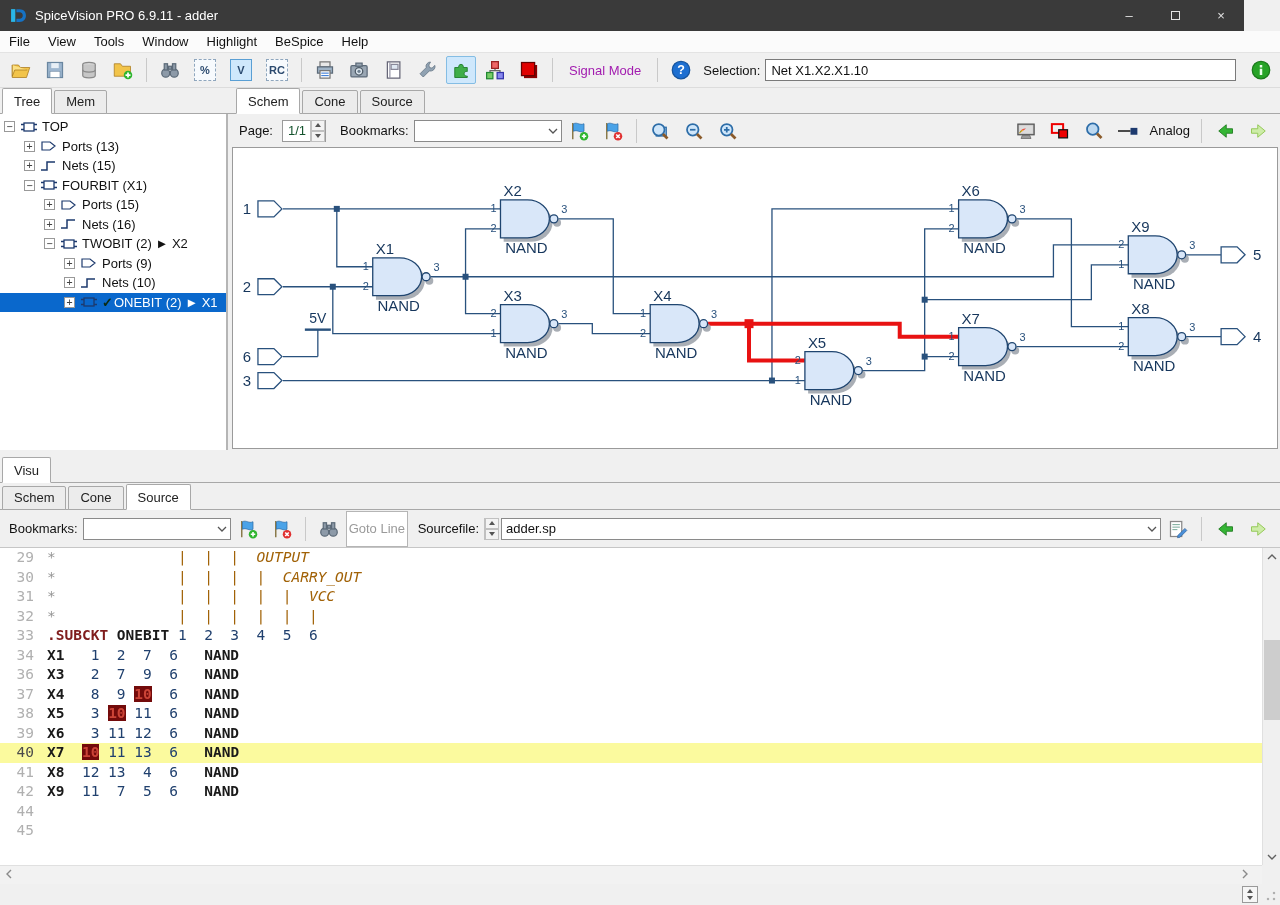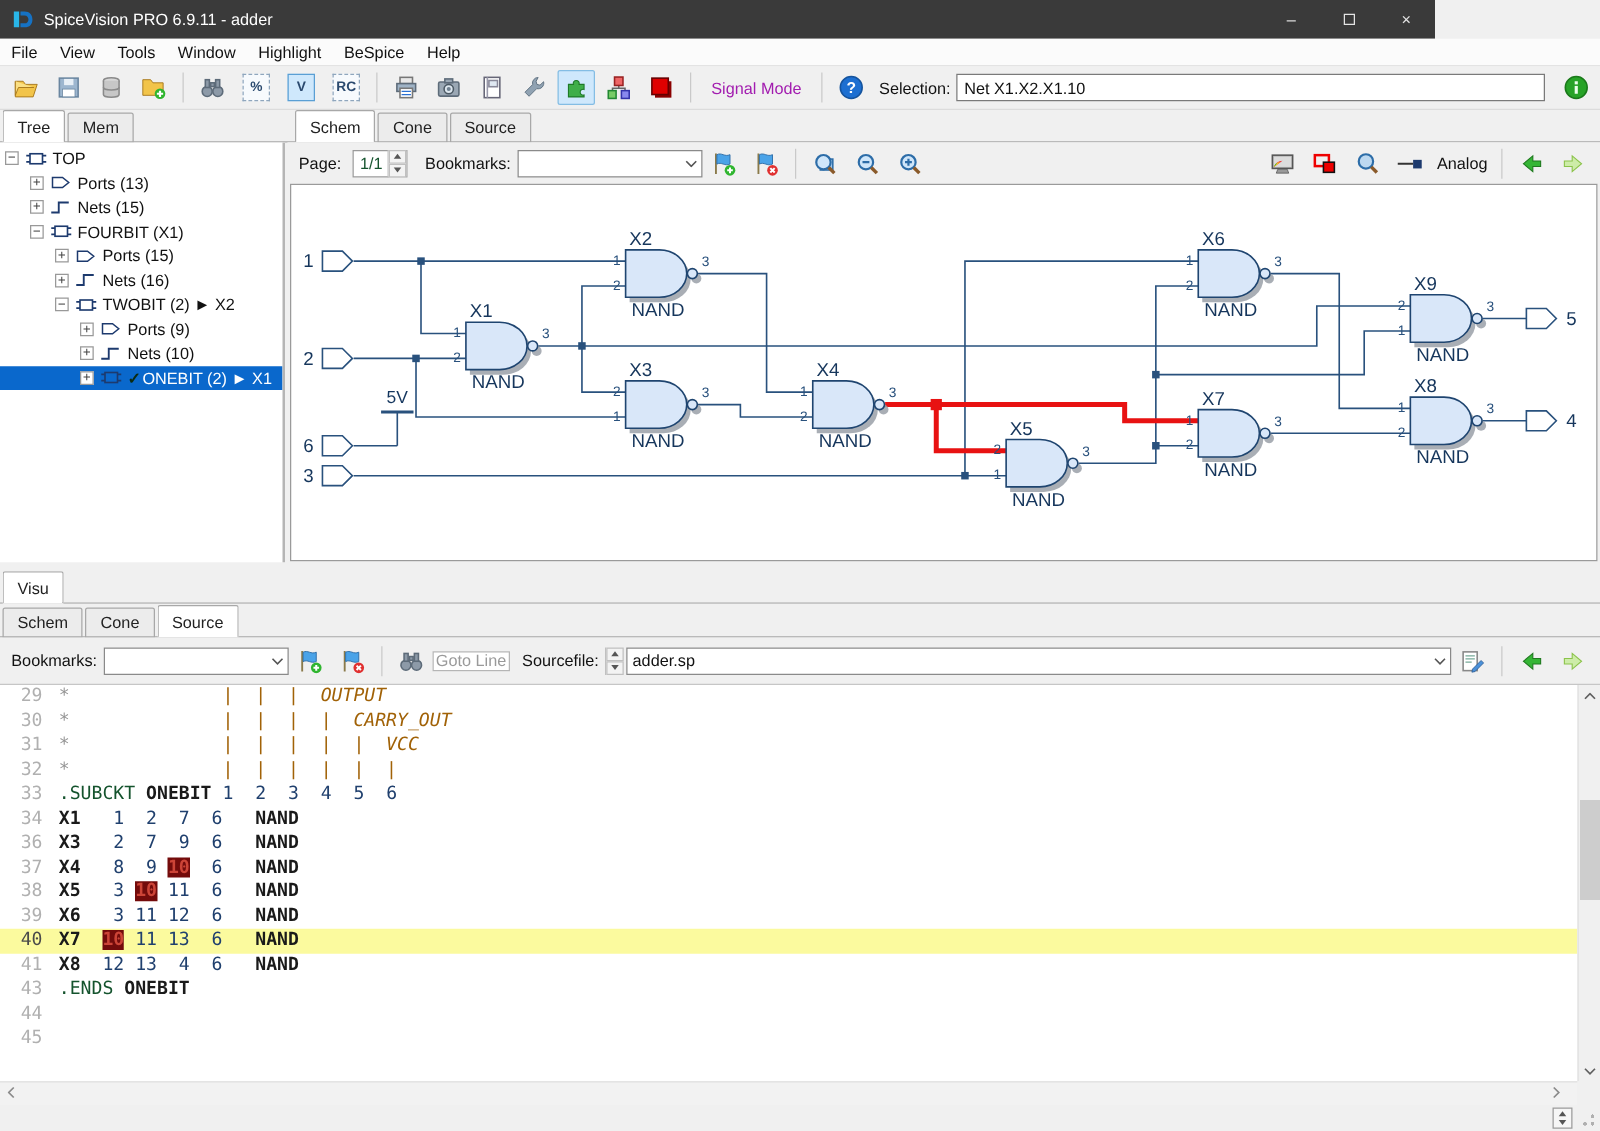--- a/index.html
+++ b/index.html
@@ -1,20 +1,20 @@
 <!DOCTYPE html>
 <html><head>
 <meta charset="utf-8">
 <style>
   html,body{margin:0;padding:0;background:#888;}
   *{box-sizing:border-box;}
   #win{position:relative;width:1280px;height:905px;background:#f0f0f0;
        font-family:"Liberation Sans",sans-serif;overflow:hidden;user-select:none;}
   
-  #titlebar{position:absolute;left:0;top:0;width:1148px;height:31px;background:#3a3a3a;
+  #titlebar{position:absolute;left:0;top:0;width:1244px;height:31px;background:#3a3a3a;
             display:flex;align-items:center;color:#fff;font-size:13px;}
   #titleicon{margin:0 8px 0 10px;width:17px;height:17px;}
   #wincontrols{position:absolute;right:0;top:0;height:31px;display:flex;}
   .winbtn{width:46px;height:31px;display:flex;align-items:center;justify-content:center;
           color:#e4e4e4;font-size:13px;}
   .maxglyph{width:9px;height:9px;border:1px solid #e4e4e4;display:inline-block;}
   
   #menubar{position:absolute;left:0;top:31px;width:1280px;height:22px;background:#fbfbfb;
            border-bottom:1px solid #e3e3e3;display:flex;align-items:center;font-size:13px;color:#111;}
   .menuitem{padding:2px 9px;}
@@ -63,33 +63,33 @@
   .tri-dn{width:0;height:0;border-left:3px solid transparent;border-right:3px solid transparent;border-top:4px solid #555;}
   .lbl{font-size:13px;color:#111;white-space:nowrap;margin:0 5px;}
   .combo{display:flex;align-items:center;height:22px;background:#fff;border:1px solid #8a8a8a;}
   .combo-text{flex:1;font-size:13px;color:#111;padding:0 4px;overflow:hidden;white-space:nowrap;}
   .combo-arrow{width:16px;display:flex;align-items:center;justify-content:center;}
   .spacer{flex:1;}
   
   #visurow{left:0;top:450px;width:1280px;height:33px;}
   #lowertabs{left:0;top:483px;width:1280px;height:27px;}
   #lowertoolbar{position:absolute;left:0;top:510px;width:1280px;height:38px;border-bottom:1px solid #c6c6c6;padding:0 4px;}
-  .goto{width:62px;height:16px;border:1px solid #b5b5b5;font-size:13px;text-align:center;
+  .goto{width:62px;height:36px;border:1px solid #b5b5b5;font-size:13px;text-align:center;
         font-family:"Liberation Sans",sans-serif;color:#333;background:#fff;}
   .goto::placeholder{color:#9a9a9a;}
   
   #sourcearea{position:absolute;left:0;top:548px;width:1262px;height:317px;background:#fff;overflow:hidden;
               font-family:"DejaVu Sans Mono","Liberation Mono",monospace;font-size:14.5px;line-height:19.5px;}
   .sl{white-space:pre;height:19.5px;}
   .sl .ln{display:inline-block;width:34px;text-align:right;margin-right:13px;color:#b0b0b0;}
   .sl.hl{background:#fbfa9e;}
   .sl.hl .ln{color:#4a4a4a;}
   .sa{color:#949494;}
   .sc{color:#a16207;font-style:italic;}
-  .sk{color:#14532d;font-weight:normal;}
+  .sk{color:#7f1d1d;font-weight:bold;}
   .sn{color:#1a1a1a;font-weight:bold;}
   .sd{color:#20406e;}
   .sh{background:#730b0b;color:#cc4437;font-weight:bold;}
   .sp{color:#1a1a1a;}
   
   #vscroll{position:absolute;left:1262px;top:548px;width:18px;height:317px;background:#f0f0f0;border-left:1px solid #e0e0e0;}
   .varrow{position:absolute;left:0;width:18px;height:17px;display:flex;align-items:center;justify-content:center;color:#606060;font-size:10px;}
   #vthumb{position:absolute;left:1px;top:92px;width:16px;height:80px;background:#cdcdcd;}
   #hscroll{position:absolute;left:0;top:865px;width:1262px;height:19px;background:#f2f2f2;border-top:1px solid #e0e0e0;
            display:flex;align-items:center;justify-content:space-between;color:#8a8a8a;font-size:12px;}
@@ -706,21 +706,21 @@
       <div class="sl"><span class="ln">31</span><span class="sa">*</span><span class="sp">              </span><span class="sc">|  |  |  |  |  VCC</span></div>
       <div class="sl"><span class="ln">32</span><span class="sa">*</span><span class="sp">              </span><span class="sc">|  |  |  |  |  |</span></div>
       <div class="sl"><span class="ln">33</span><span class="sk">.SUBCKT</span><span class="sp"> </span><span class="sn">ONEBIT</span><span class="sd"> 1  2  3  4  5  6</span></div>
       <div class="sl"><span class="ln">34</span><span class="sn">X1</span><span class="sd">   1  2  7  6</span><span class="sp">   </span><span class="sn">NAND</span></div>
       <div class="sl"><span class="ln">36</span><span class="sn">X3</span><span class="sd">   2  7  9  6</span><span class="sp">   </span><span class="sn">NAND</span></div>
       <div class="sl"><span class="ln">37</span><span class="sn">X4</span><span class="sd">   8  9 </span><span class="sh">10</span><span class="sd">  6</span><span class="sp">   </span><span class="sn">NAND</span></div>
       <div class="sl"><span class="ln">38</span><span class="sn">X5</span><span class="sd">   3 </span><span class="sh">10</span><span class="sd"> 11  6</span><span class="sp">   </span><span class="sn">NAND</span></div>
       <div class="sl"><span class="ln">39</span><span class="sn">X6</span><span class="sd">   3 11 12  6</span><span class="sp">   </span><span class="sn">NAND</span></div>
       <div class="sl hl"><span class="ln">40</span><span class="sn">X7</span><span class="sp">  </span><span class="sh">10</span><span class="sd"> 11 13  6</span><span class="sp">   </span><span class="sn">NAND</span></div>
       <div class="sl"><span class="ln">41</span><span class="sn">X8</span><span class="sd">  12 13  4  6</span><span class="sp">   </span><span class="sn">NAND</span></div>
-      <div class="sl"><span class="ln">43</span><span class="sk">.ENDS</span><span class="sp"> </span><span class="sn">ONEBIT</span></div>
+      <div class="sl"><span class="ln">42</span><span class="sn">X9</span><span class="sd">  11  7  5  6</span><span class="sp">   </span><span class="sn">NAND</span></div>
       <div class="sl"><span class="ln">44</span></div>
       <div class="sl"><span class="ln">45</span></div>
     </div>
 
   <div id="vscroll">
     <span class="varrow" style="top:0;">
         <svg width="10" height="6" viewBox="0 0 10 6">
           <path d="M1 5l4-4 4 4" fill="none" stroke="#606060" stroke-width="1.4"></path>
         </svg>
       </span>

